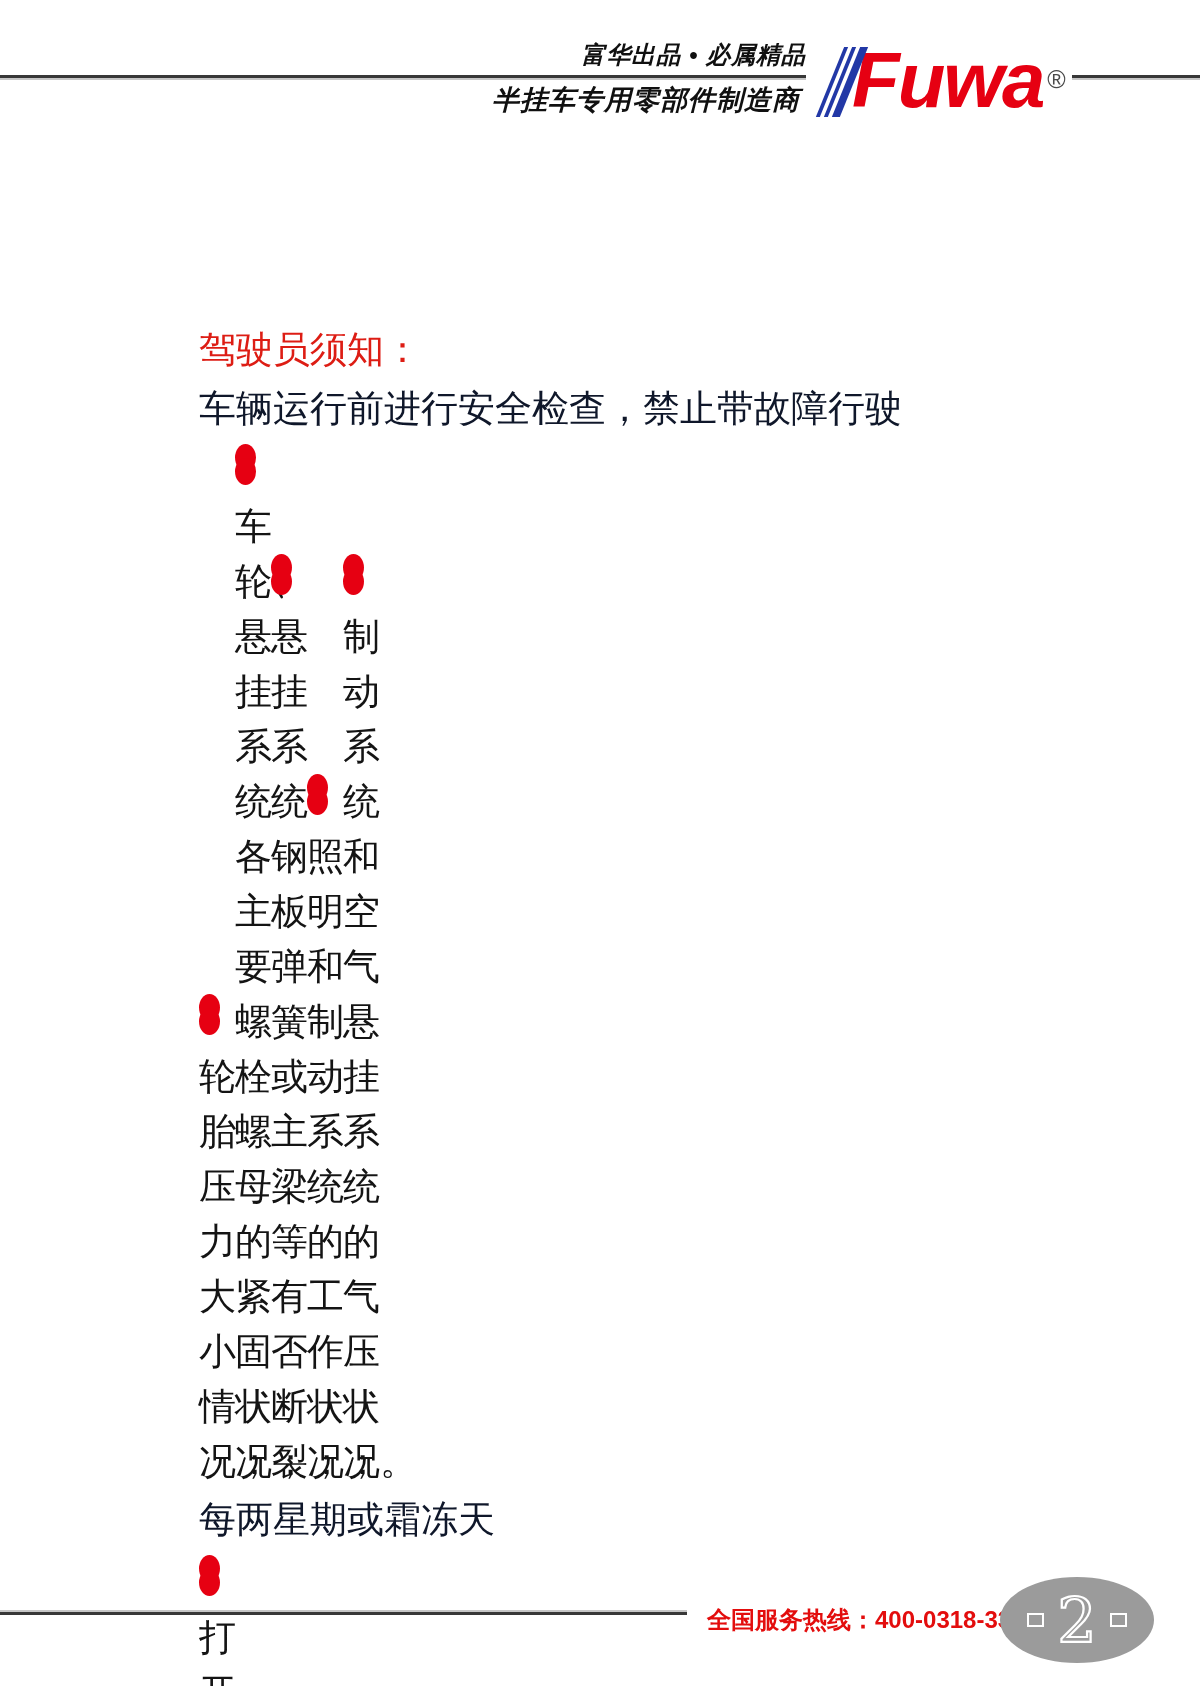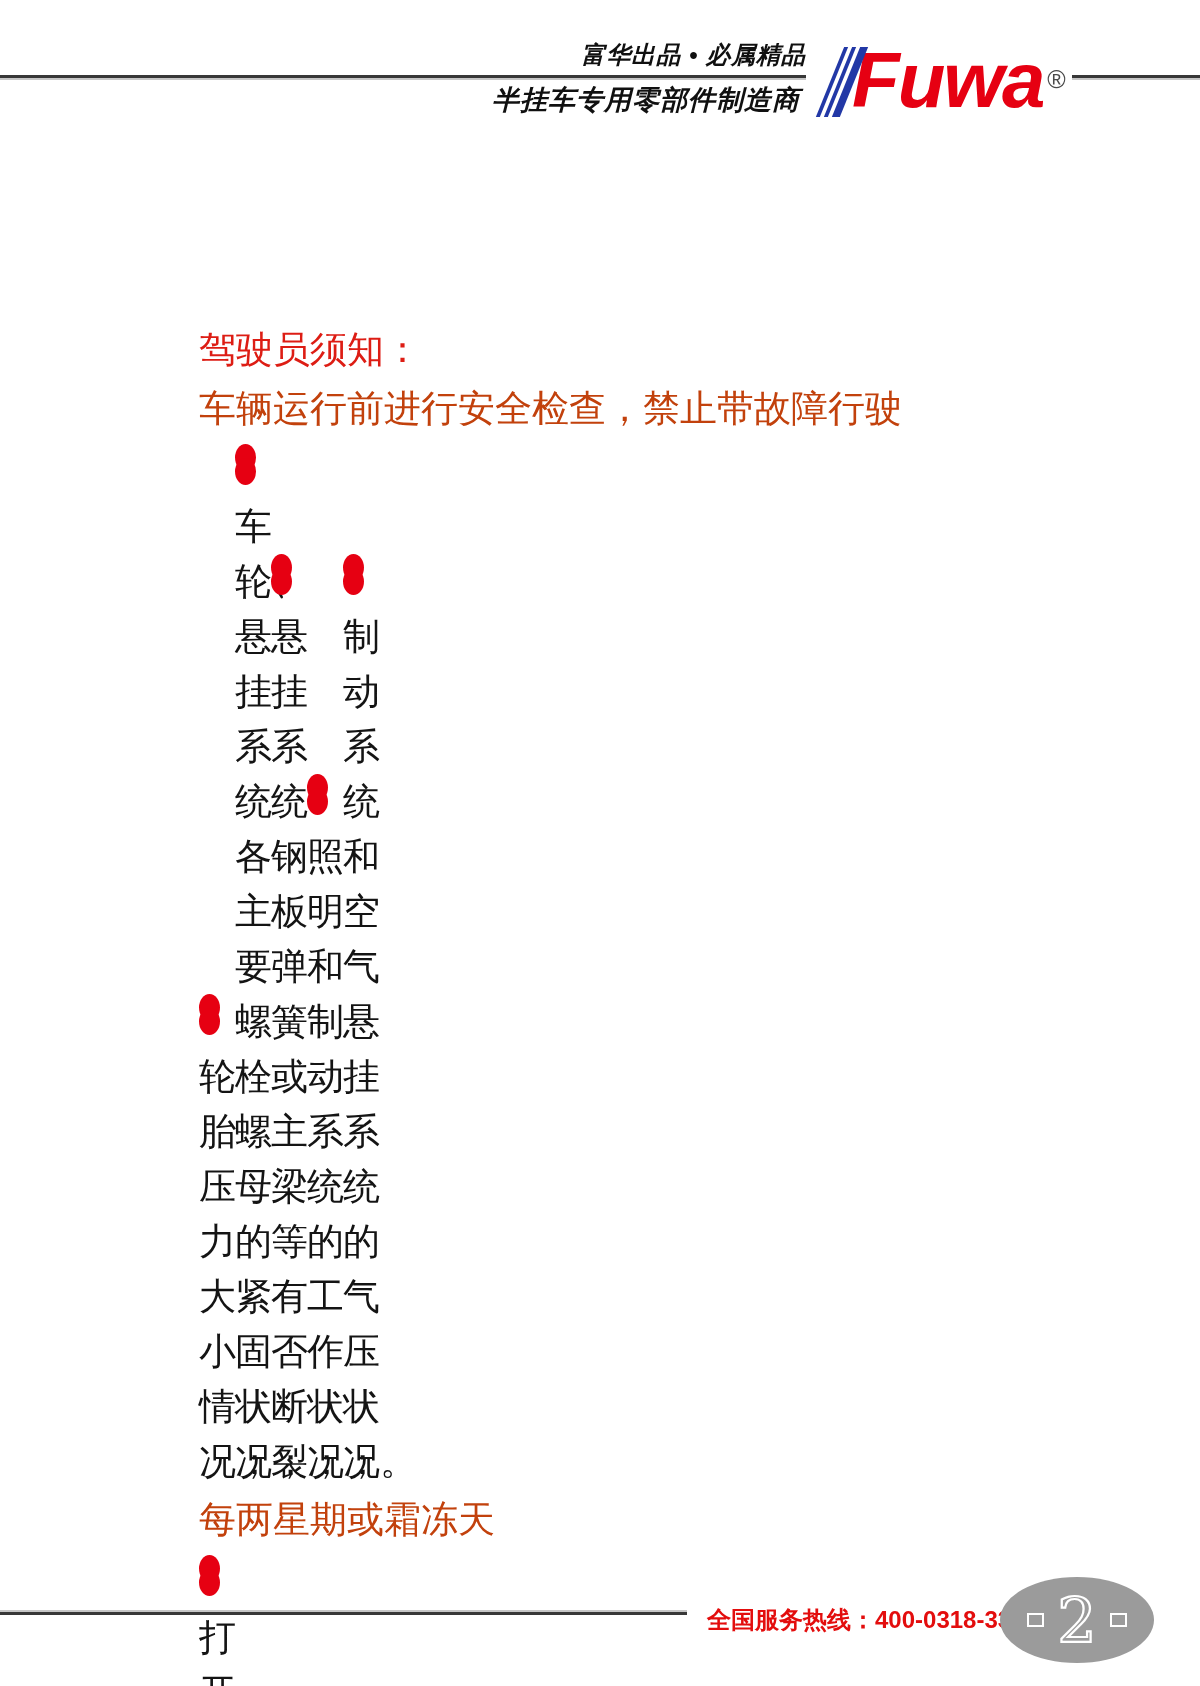--- a/index.html
+++ b/index.html
@@ -43,21 +43,21 @@
     font-style:normal;font-weight:400;font-size:25px;color:#4a4a4a;
     margin-left:4px;margin-top:-2px;
   }
   
   .content{
     position:absolute;left:195px;top:318px;width:813px;
     font-size:37px;line-height:55px;color:#141414;
   }
   .blk{margin:4px;text-align:justify;}
   .blk.title-red{color:#dd1d14;text-align:left;}
-  .blk.heading-blue{color:#c2410c;text-align:left;}
+  .blk.heading-blue{color:#0f172a;text-align:left;}
   .bullet{
     display:inline-block;width:21px;height:27px;border-radius:50%;
     background:#e60012;margin-right:11px;vertical-align:-1px;
   }
   
   .hotline{
     position:absolute;left:707px;top:1605px;
     font-family:"Liberation Sans","DejaVu Sans",sans-serif;
     font-weight:700;font-size:24px;line-height:30px;color:#e30d0d;
     white-space:nowrap;

